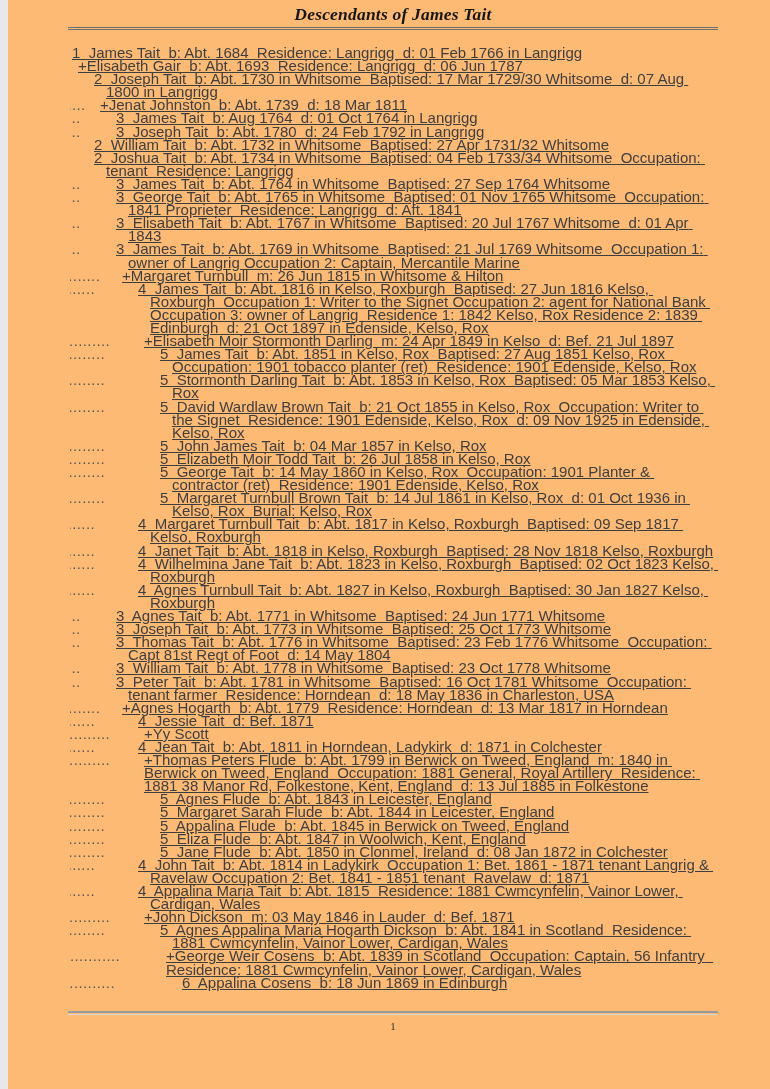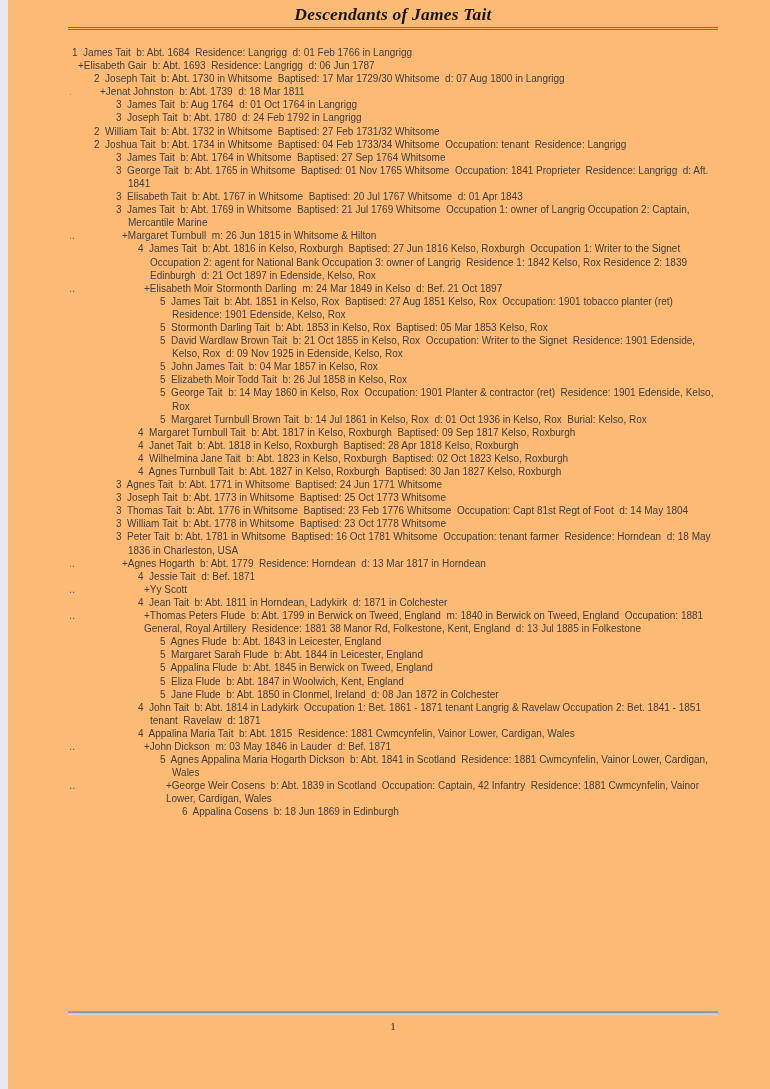--- a/index.html
+++ b/index.html
@@ -24,22 +24,23 @@
     font-family:"Liberation Serif", serif;
     font-style:italic;font-weight:bold;
     font-size:17.5px;line-height:20px;
     color:#161616;
     letter-spacing:.2px;
   }
   
   #report{
     position:absolute;
     left:62px;top:46px;width:646px;
-    font-size:10px;line-height:13.1px;
+    font-size:15px;line-height:13.1px;
     letter-spacing:0px;
+    text-decoration:underline;
   }
   .entry{
     padding-left:var(--hang);
     text-indent:calc(0px - var(--hang));
     white-space:normal;
   }
   .entry .lead{
     display:inline-block;
     width:var(--lead);
     overflow:hidden;
@@ -85,38 +86,38 @@
     <div id="title">Descendants of James Tait</div>
   </div>
 
   <div id="report">
       <div class="entry c1"><span class="lead"></span><span class="body">1  James Tait  b: Abt. 1684  Residence: Langrigg  d: 01 Feb 1766 in Langrigg</span></div>
       <div class="entry s1"><span class="lead">..</span><span class="body">+Elisabeth Gair  b: Abt. 1693  Residence: Langrigg  d: 06 Jun 1787</span></div>
       <div class="entry c2"><span class="lead">........</span><span class="body">2  Joseph Tait  b: Abt. 1730 in Whitsome  Baptised: 17 Mar 1729/30 Whitsome  d: 07 Aug 1800 in Langrigg</span></div>
       <div class="entry s2"><span class="lead">..........</span><span class="body">+Jenat Johnston  b: Abt. 1739  d: 18 Mar 1811</span></div>
       <div class="entry c3"><span class="lead">...............</span><span class="body">3  James Tait  b: Aug 1764  d: 01 Oct 1764 in Langrigg</span></div>
       <div class="entry c3"><span class="lead">...............</span><span class="body">3  Joseph Tait  b: Abt. 1780  d: 24 Feb 1792 in Langrigg</span></div>
-      <div class="entry c2"><span class="lead">........</span><span class="body">2  William Tait  b: Abt. 1732 in Whitsome  Baptised: 27 Feb 1731/32 Whitsome</span></div>
+      <div class="entry c2"><span class="lead">........</span><span class="body">2  William Tait  b: Abt. 1732 in Whitsome  Baptised: 27 Apr 1731/32 Whitsome</span></div>
       <div class="entry c2"><span class="lead">........</span><span class="body">2  Joshua Tait  b: Abt. 1734 in Whitsome  Baptised: 04 Feb 1733/34 Whitsome  Occupation: tenant  Residence: Langrigg</span></div>
       <div class="entry c3"><span class="lead">...............</span><span class="body">3  James Tait  b: Abt. 1764 in Whitsome  Baptised: 27 Sep 1764 Whitsome</span></div>
       <div class="entry c3"><span class="lead">...............</span><span class="body">3  George Tait  b: Abt. 1765 in Whitsome  Baptised: 01 Nov 1765 Whitsome  Occupation: 1841 Proprieter  Residence: Langrigg  d: Aft. 1841</span></div>
       <div class="entry c3"><span class="lead">...............</span><span class="body">3  Elisabeth Tait  b: Abt. 1767 in Whitsome  Baptised: 20 Jul 1767 Whitsome  d: 01 Apr 1843</span></div>
       <div class="entry c3"><span class="lead">...............</span><span class="body">3  James Tait  b: Abt. 1769 in Whitsome  Baptised: 21 Jul 1769 Whitsome  Occupation 1: owner of Langrig Occupation 2: Captain, Mercantile Marine</span></div>
       <div class="entry s3"><span class="lead">..................</span><span class="body">+Margaret Turnbull  m: 26 Jun 1815 in Whitsome &amp; Hilton</span></div>
       <div class="entry c4"><span class="lead">.......................</span><span class="body">4  James Tait  b: Abt. 1816 in Kelso, Roxburgh  Baptised: 27 Jun 1816 Kelso, Roxburgh  Occupation 1: Writer to the Signet Occupation 2: agent for National Bank Occupation 3: owner of Langrig  Residence 1: 1842 Kelso, Rox Residence 2: 1839 Edinburgh  d: 21 Oct 1897 in Edenside, Kelso, Rox</span></div>
-      <div class="entry s4"><span class="lead">.........................</span><span class="body">+Elisabeth Moir Stormonth Darling  m: 24 Mar 1849 in Kelso  d: Bef. 21 Oct 1897</span></div>
+      <div class="entry s4"><span class="lead">.........................</span><span class="body">+Elisabeth Moir Stormonth Darling  m: 24 Apr 1849 in Kelso  d: Bef. 21 Jul 1897</span></div>
       <div class="entry c5"><span class="lead">..............................</span><span class="body">5  James Tait  b: Abt. 1851 in Kelso, Rox  Baptised: 27 Aug 1851 Kelso, Rox  Occupation: 1901 tobacco planter (ret)  Residence: 1901 Edenside, Kelso, Rox</span></div>
       <div class="entry c5"><span class="lead">..............................</span><span class="body">5  Stormonth Darling Tait  b: Abt. 1853 in Kelso, Rox  Baptised: 05 Mar 1853 Kelso, Rox</span></div>
       <div class="entry c5"><span class="lead">..............................</span><span class="body">5  David Wardlaw Brown Tait  b: 21 Oct 1855 in Kelso, Rox  Occupation: Writer to the Signet  Residence: 1901 Edenside, Kelso, Rox  d: 09 Nov 1925 in Edenside, Kelso, Rox</span></div>
       <div class="entry c5"><span class="lead">..............................</span><span class="body">5  John James Tait  b: 04 Mar 1857 in Kelso, Rox</span></div>
       <div class="entry c5"><span class="lead">..............................</span><span class="body">5  Elizabeth Moir Todd Tait  b: 26 Jul 1858 in Kelso, Rox</span></div>
       <div class="entry c5"><span class="lead">..............................</span><span class="body">5  George Tait  b: 14 May 1860 in Kelso, Rox  Occupation: 1901 Planter &amp; contractor (ret)  Residence: 1901 Edenside, Kelso, Rox</span></div>
       <div class="entry c5"><span class="lead">..............................</span><span class="body">5  Margaret Turnbull Brown Tait  b: 14 Jul 1861 in Kelso, Rox  d: 01 Oct 1936 in Kelso, Rox  Burial: Kelso, Rox</span></div>
       <div class="entry c4"><span class="lead">.......................</span><span class="body">4  Margaret Turnbull Tait  b: Abt. 1817 in Kelso, Roxburgh  Baptised: 09 Sep 1817 Kelso, Roxburgh</span></div>
-      <div class="entry c4"><span class="lead">.......................</span><span class="body">4  Janet Tait  b: Abt. 1818 in Kelso, Roxburgh  Baptised: 28 Apr 1818 Kelso, Roxburgh</span></div>
+      <div class="entry c4"><span class="lead">.......................</span><span class="body">4  Janet Tait  b: Abt. 1818 in Kelso, Roxburgh  Baptised: 28 Nov 1818 Kelso, Roxburgh</span></div>
       <div class="entry c4"><span class="lead">.......................</span><span class="body">4  Wilhelmina Jane Tait  b: Abt. 1823 in Kelso, Roxburgh  Baptised: 02 Oct 1823 Kelso, Roxburgh</span></div>
       <div class="entry c4"><span class="lead">.......................</span><span class="body">4  Agnes Turnbull Tait  b: Abt. 1827 in Kelso, Roxburgh  Baptised: 30 Jan 1827 Kelso, Roxburgh</span></div>
       <div class="entry c3"><span class="lead">...............</span><span class="body">3  Agnes Tait  b: Abt. 1771 in Whitsome  Baptised: 24 Jun 1771 Whitsome</span></div>
       <div class="entry c3"><span class="lead">...............</span><span class="body">3  Joseph Tait  b: Abt. 1773 in Whitsome  Baptised: 25 Oct 1773 Whitsome</span></div>
       <div class="entry c3"><span class="lead">...............</span><span class="body">3  Thomas Tait  b: Abt. 1776 in Whitsome  Baptised: 23 Feb 1776 Whitsome  Occupation: Capt 81st Regt of Foot  d: 14 May 1804</span></div>
       <div class="entry c3"><span class="lead">...............</span><span class="body">3  William Tait  b: Abt. 1778 in Whitsome  Baptised: 23 Oct 1778 Whitsome</span></div>
       <div class="entry c3"><span class="lead">...............</span><span class="body">3  Peter Tait  b: Abt. 1781 in Whitsome  Baptised: 16 Oct 1781 Whitsome  Occupation: tenant farmer  Residence: Horndean  d: 18 May 1836 in Charleston, USA</span></div>
       <div class="entry s3"><span class="lead">..................</span><span class="body">+Agnes Hogarth  b: Abt. 1779  Residence: Horndean  d: 13 Mar 1817 in Horndean</span></div>
       <div class="entry c4"><span class="lead">.......................</span><span class="body">4  Jessie Tait  d: Bef. 1871</span></div>
       <div class="entry s4"><span class="lead">.........................</span><span class="body">+Yy Scott</span></div>
@@ -124,19 +125,19 @@
       <div class="entry s4"><span class="lead">.........................</span><span class="body">+Thomas Peters Flude  b: Abt. 1799 in Berwick on Tweed, England  m: 1840 in Berwick on Tweed, England  Occupation: 1881 General, Royal Artillery  Residence: 1881 38 Manor Rd, Folkestone, Kent, England  d: 13 Jul 1885 in Folkestone</span></div>
       <div class="entry c5"><span class="lead">..............................</span><span class="body">5  Agnes Flude  b: Abt. 1843 in Leicester, England</span></div>
       <div class="entry c5"><span class="lead">..............................</span><span class="body">5  Margaret Sarah Flude  b: Abt. 1844 in Leicester, England</span></div>
       <div class="entry c5"><span class="lead">..............................</span><span class="body">5  Appalina Flude  b: Abt. 1845 in Berwick on Tweed, England</span></div>
       <div class="entry c5"><span class="lead">..............................</span><span class="body">5  Eliza Flude  b: Abt. 1847 in Woolwich, Kent, England</span></div>
       <div class="entry c5"><span class="lead">..............................</span><span class="body">5  Jane Flude  b: Abt. 1850 in Clonmel, Ireland  d: 08 Jan 1872 in Colchester</span></div>
       <div class="entry c4"><span class="lead">.......................</span><span class="body">4  John Tait  b: Abt. 1814 in Ladykirk  Occupation 1: Bet. 1861 - 1871 tenant Langrig &amp; Ravelaw Occupation 2: Bet. 1841 - 1851 tenant  Ravelaw  d: 1871</span></div>
       <div class="entry c4"><span class="lead">.......................</span><span class="body">4  Appalina Maria Tait  b: Abt. 1815  Residence: 1881 Cwmcynfelin, Vainor Lower, Cardigan, Wales</span></div>
       <div class="entry s4"><span class="lead">.........................</span><span class="body">+John Dickson  m: 03 May 1846 in Lauder  d: Bef. 1871</span></div>
       <div class="entry c5"><span class="lead">..............................</span><span class="body">5  Agnes Appalina Maria Hogarth Dickson  b: Abt. 1841 in Scotland  Residence: 1881 Cwmcynfelin, Vainor Lower, Cardigan, Wales</span></div>
-      <div class="entry s5"><span class="lead">................................</span><span class="body">+George Weir Cosens  b: Abt. 1839 in Scotland  Occupation: Captain, 42 Infantry  Residence: 1881 Cwmcynfelin, Vainor Lower, Cardigan, Wales</span></div>
+      <div class="entry s5"><span class="lead">................................</span><span class="body">+George Weir Cosens  b: Abt. 1839 in Scotland  Occupation: Captain, 56 Infantry  Residence: 1881 Cwmcynfelin, Vainor Lower, Cardigan, Wales</span></div>
       <div class="entry c6"><span class="lead">.....................................</span><span class="body">6  Appalina Cosens  b: 18 Jun 1869 in Edinburgh</span></div>
     </div>
 
   <div id="footer-rule"></div>
   <div id="page-number">1</div>
 </div>
 
 </body></html>

